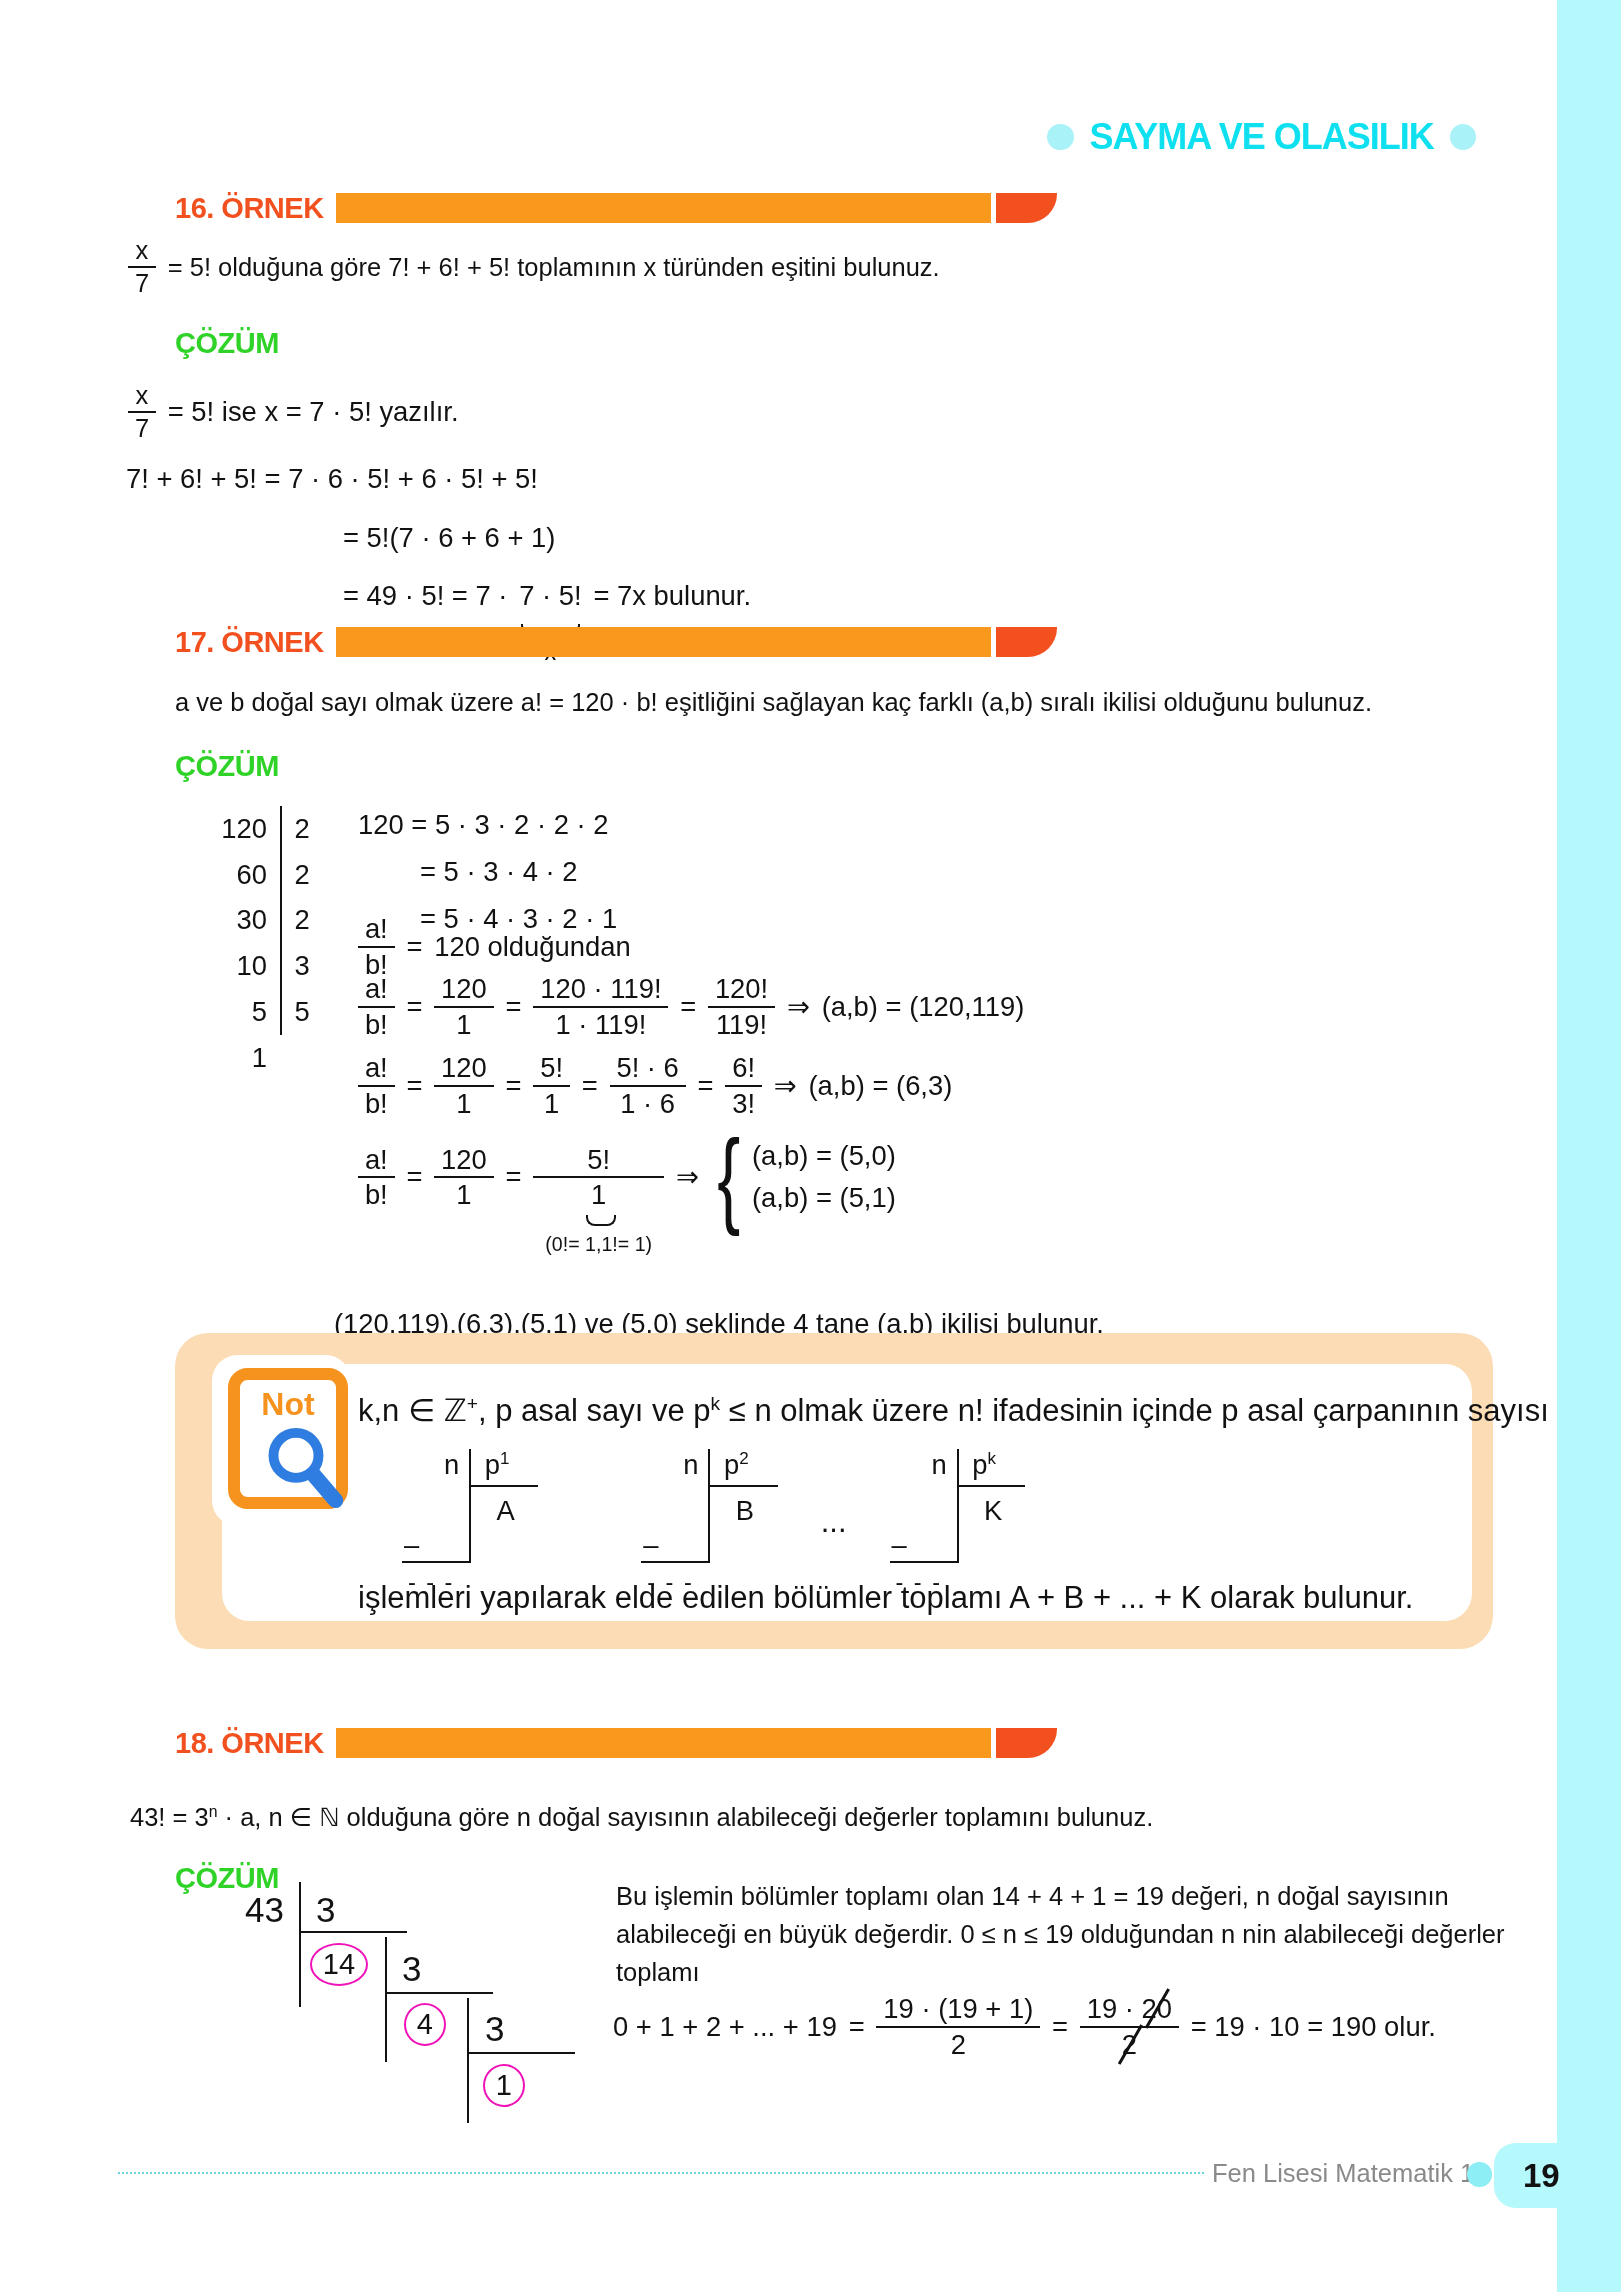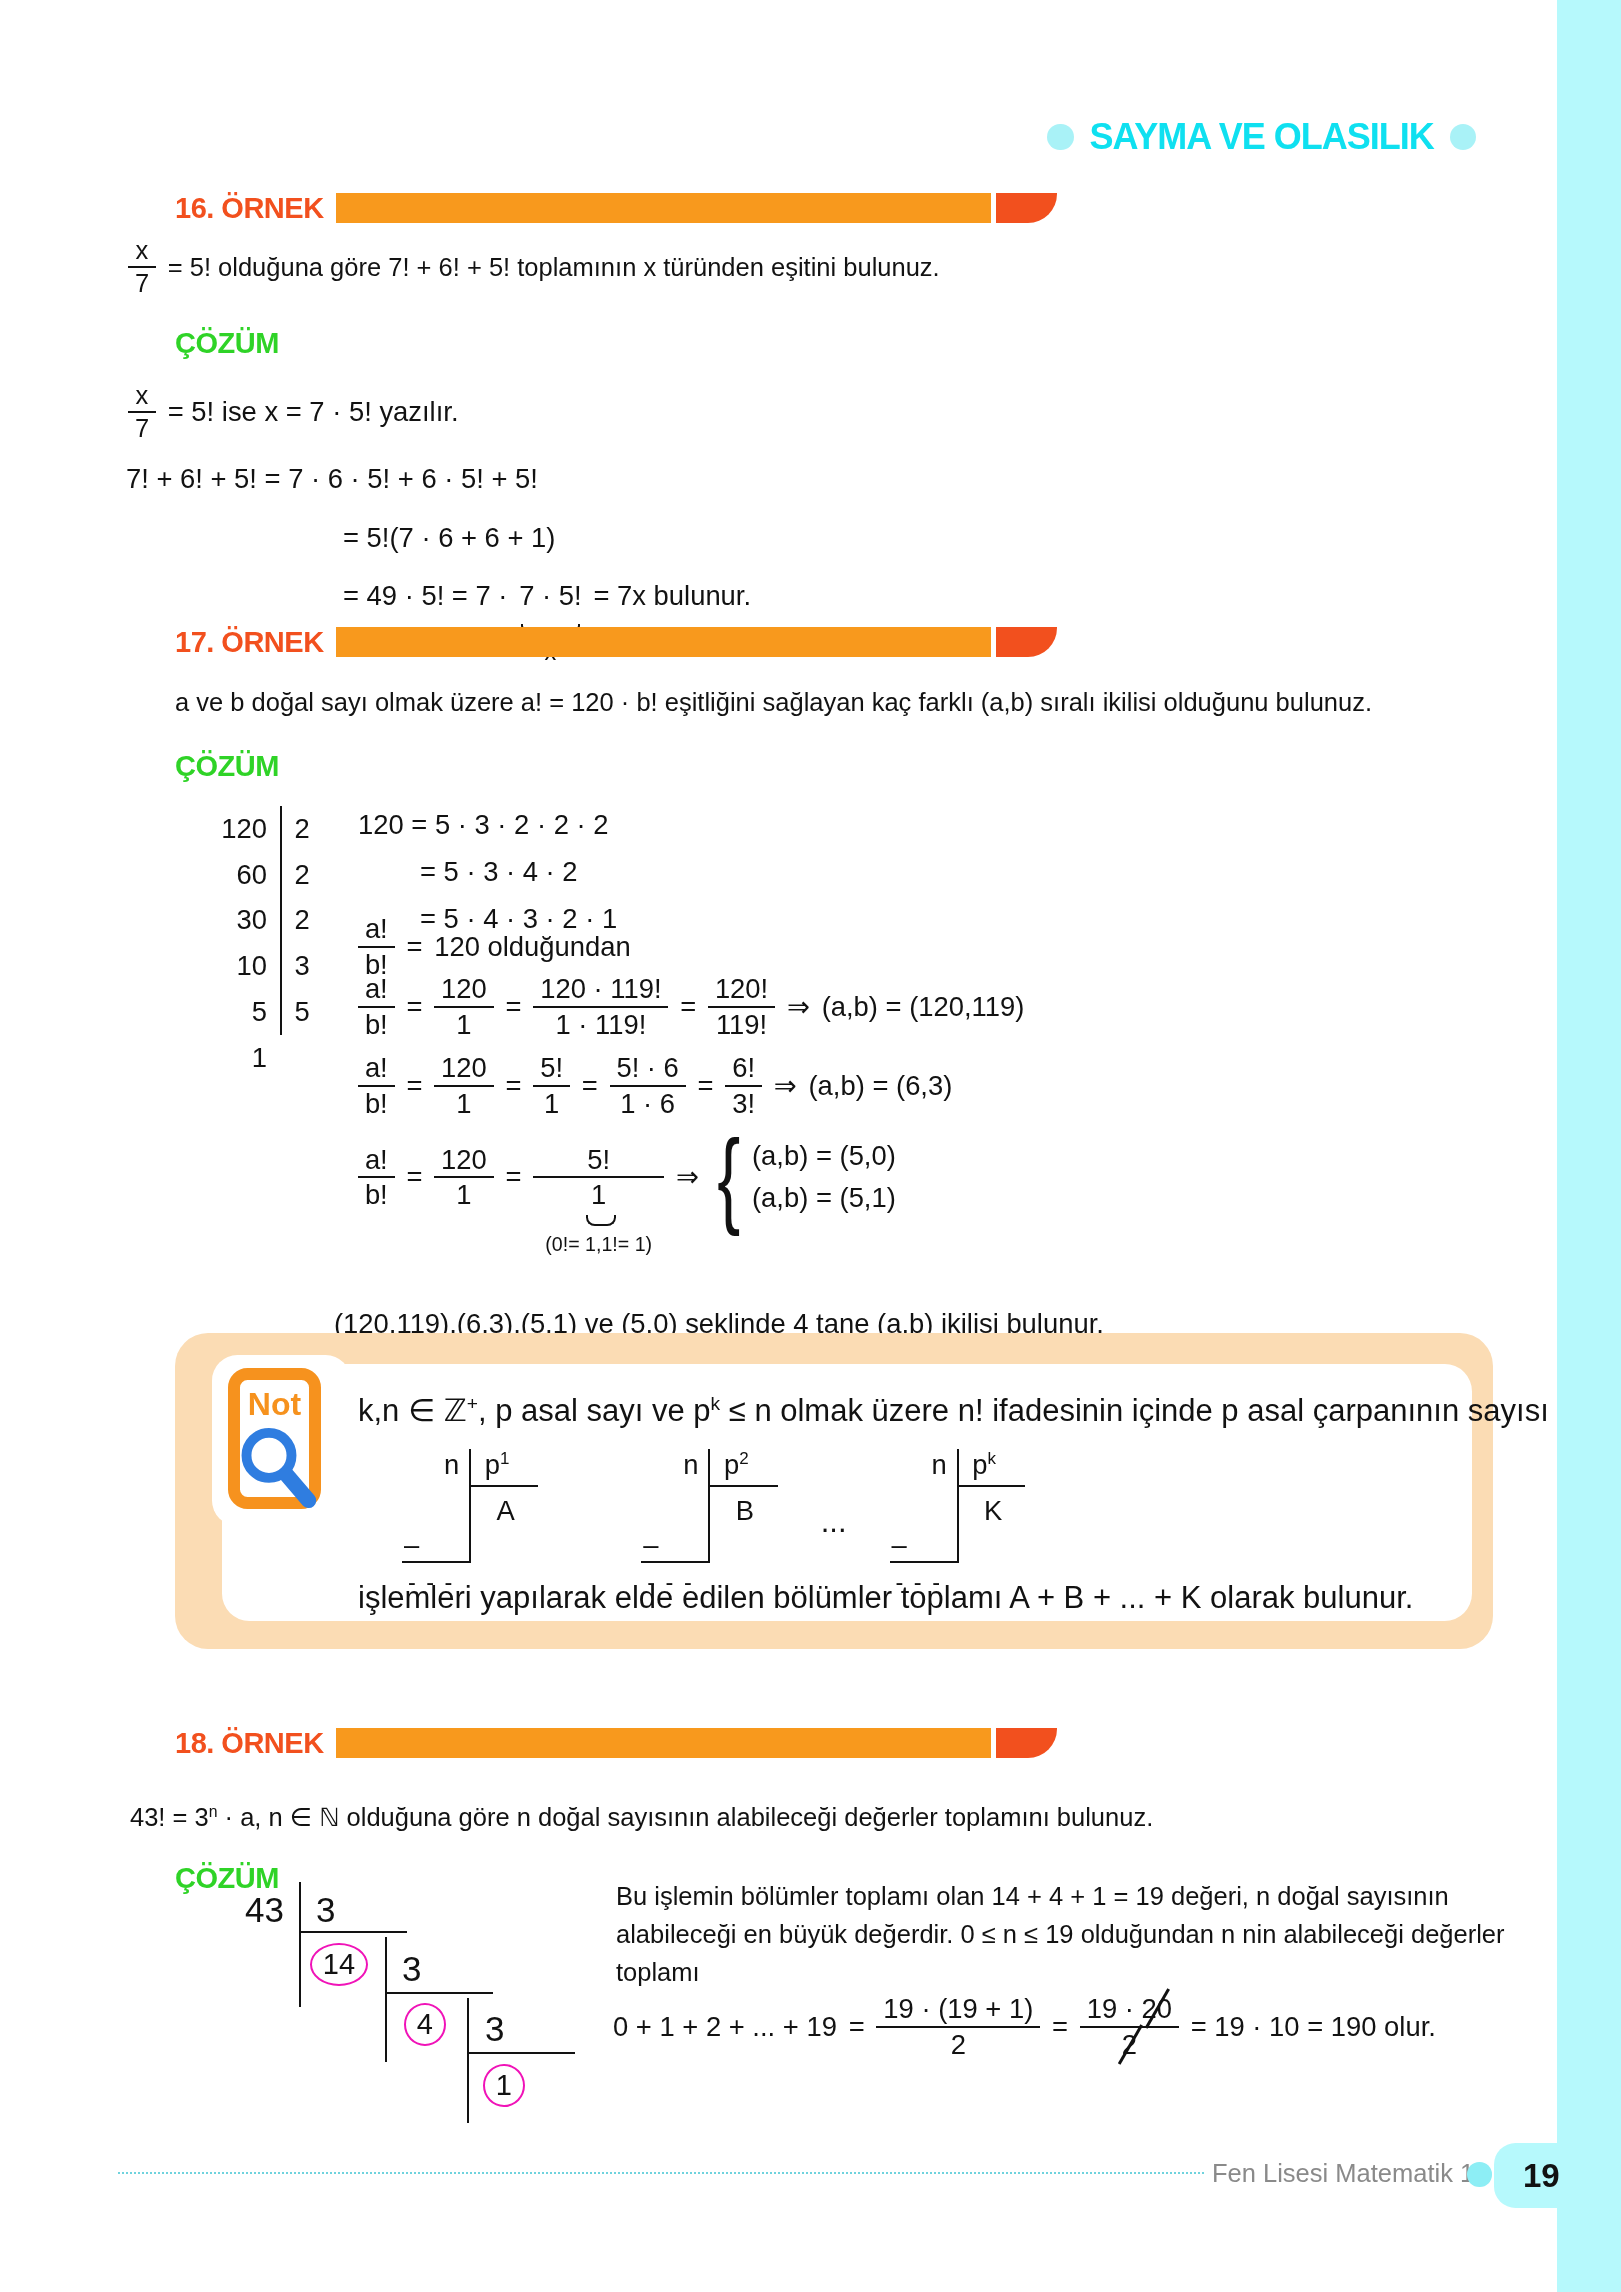--- a/index.html
+++ b/index.html
@@ -58,21 +58,21 @@
 
   
   .cases{display:flex;align-items:center;gap:5.9px;}
   .brace-ch{font-size:106px;font-weight:400;line-height:0.85;transform:scaleX(0.65);}
   .case-col{display:flex;flex-direction:column;gap:9.8px;font-size:27.4px;}
 
   
   .notebox{left:155px;top:1333px;width:1318px;height:316px;background:#fbdcb4;border-radius:33px;}
   .notepanel{left:202px;top:1364px;width:1250px;height:257px;background:#fff;border-radius:27.4px;}
   .notch{left:192px;top:1355px;width:139px;height:171px;background:#fff;border-radius:25.5px;}
-  .noteicon{left:208px;top:1368px;width:93px;height:141px;background:#fff;border:12.7px solid #f6921e;
+  .noteicon{left:208px;top:1368px;width:120px;height:141px;background:#fff;border:12.7px solid #f6921e;
             border-radius:19.6px;box-sizing:border-box;}
   .noteicon .nt{display:block;text-align:center;margin-top:5.9px;font-size:32px;font-weight:bold;color:#f6921e;}
   .noteicon svg{position:absolute;right:-13.7px;bottom:-15.7px;width:90px;height:90px;}
   .notetext{font-size:31px;white-space:nowrap;}
 
   
   .ldiv{display:grid;grid-template-columns:69px auto;font-size:27.4px;}
   .ldiv .c1{border-right:2.9px solid #121212;text-align:right;padding-right:9.8px;}
   .ldiv .pcell{border-bottom:2.9px solid #121212;padding:0 29px 3.9px 13.7px;}
   .ldiv .qcell{padding:7.8px 0 0 25.5px;}

